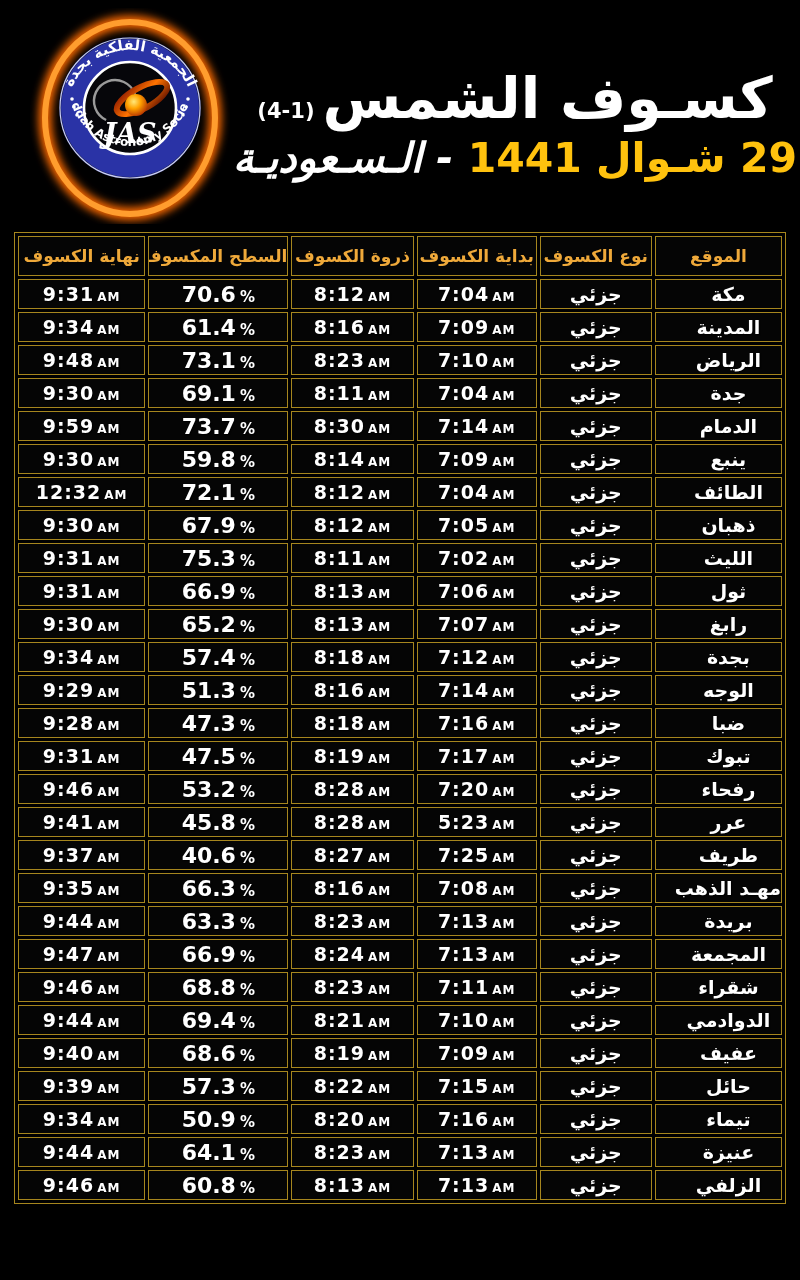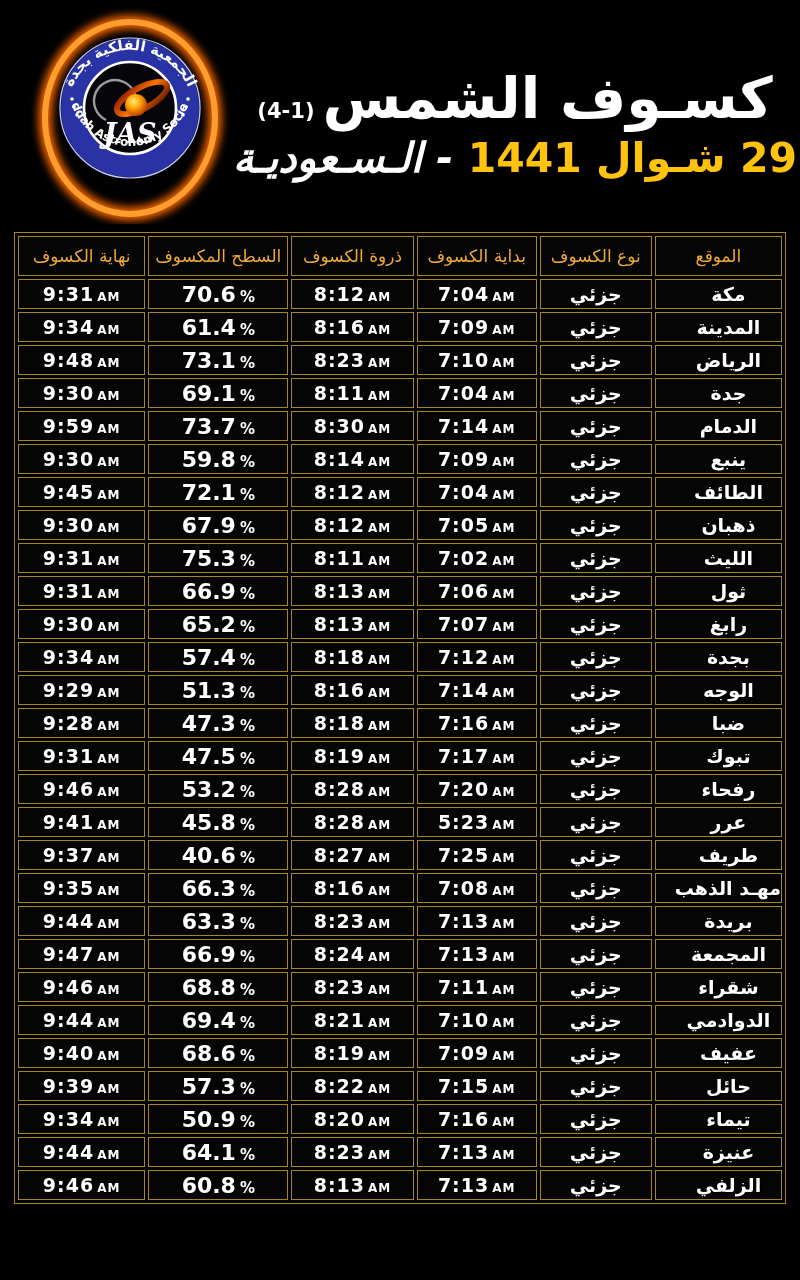--- a/index.html
+++ b/index.html
@@ -48,21 +48,21 @@
   }
   .eclipse-table th,.eclipse-table td{
     border:1px solid var(--border-gold,#a6861e);
     background:#050505;
     text-align:center;vertical-align:middle;
     overflow:hidden;white-space:nowrap;
   }
   .eclipse-table th{
     height:40px;
     color:var(--gold-text,#efa93a);
-    font-size:17px;font-weight:normal;
+    font-size:17px;font-weight:bold;
   }
   .eclipse-table td{
     height:30px;
     color:#fff;font-size:19px;font-weight:bold;
     text-shadow:1px 1px 1px #000;
   }
   td.ltr{direction:ltr;}
   .time-val{font-size:19px;letter-spacing:1px;}
   .am{font-size:12px;letter-spacing:1px;margin-left:3px;}
   .pct-val{font-size:22px;}
@@ -268,21 +268,21 @@
     <td class="ltr">
       <span class="time-val">7:04</span><span class="am">AM</span>
     </td>
     <td class="ltr">
       <span class="time-val">8:12</span><span class="am">AM</span>
     </td>
     <td class="ltr">
       <span class="pct-val">72.1</span><span class="pct-sign">%</span>
     </td>
     <td class="ltr">
-      <span class="time-val">9:45</span><span class="am">AM</span>
+      <span class="time-val">12:32</span><span class="am">AM</span>
     </td>
   </tr>
 
   <tr>
     <td class="loc">ذهبان</td>
     <td>جزئي</td>
     <td class="ltr">
       <span class="time-val">7:05</span><span class="am">AM</span>
     </td>
     <td class="ltr">

